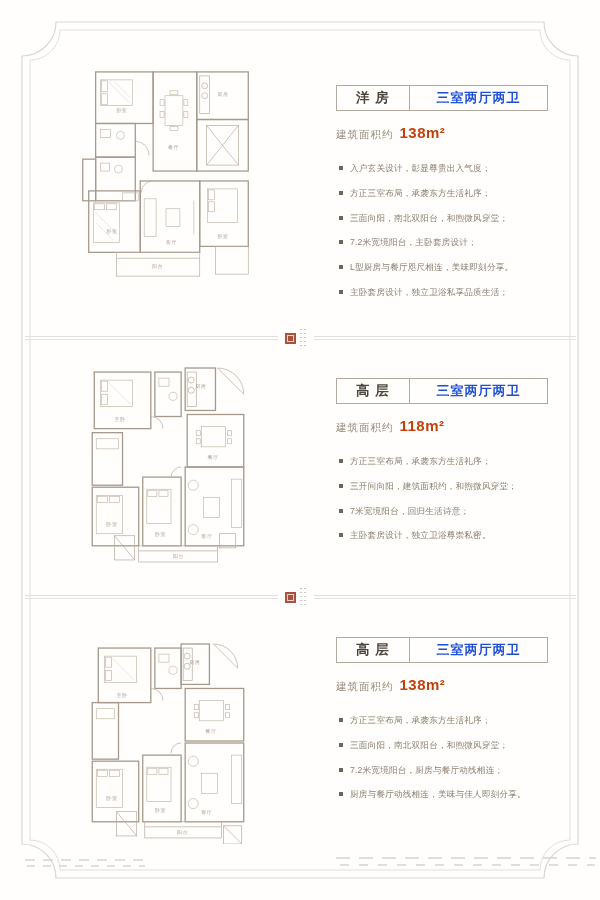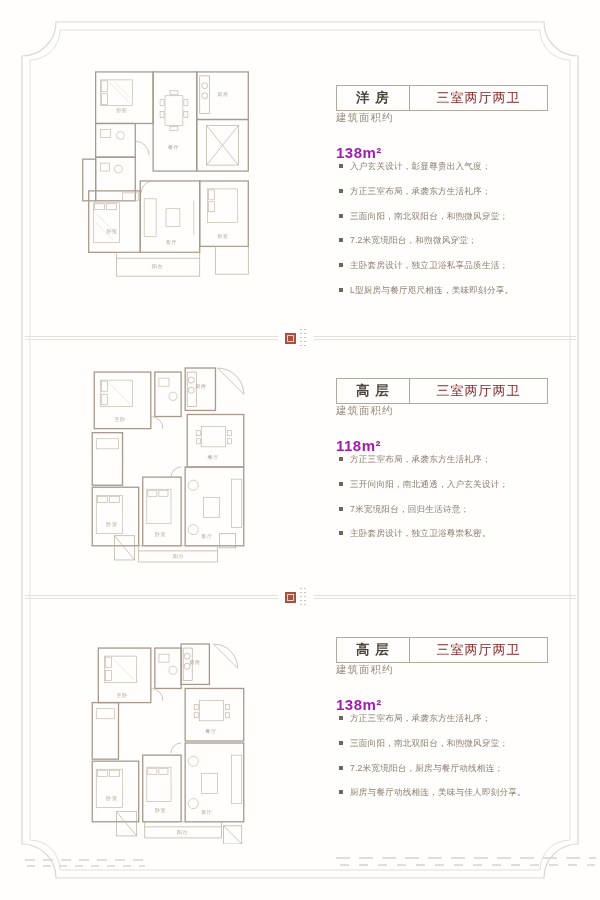--- a/index.html
+++ b/index.html
@@ -8,25 +8,25 @@
     font-family:"Liberation Sans","DejaVu Sans",sans-serif;overflow:hidden;
   }
   .frame-svg{position:absolute;left:0;top:0;width:600px;height:900px;pointer-events:none;}
 
   
   .textcol{position:absolute;left:336px;width:212px;}
   .typebox{display:flex;height:26px;border:1px solid #b3a89e;background:#fffefd;box-sizing:border-box;}
   .typebox .cell1{width:72px;border-right:1px solid #b3a89e;display:flex;align-items:center;justify-content:center;
     font-size:13.5px;font-weight:700;color:#4e453c;letter-spacing:1px;}
   .typebox .cell2{flex:1;display:flex;align-items:center;justify-content:center;
-    font-size:13px;font-weight:400;color:#7f1d1d;letter-spacing:1px;}
-  .area{display:flex;align-items:baseline;gap:19px;flex-direction:column;}
+    font-size:13px;font-weight:700;color:#1d4ed8;letter-spacing:1px;}
+  .area{margin-top:13px;display:flex;align-items:baseline;gap:6px;}
   .area .prefix{font-size:10.5px;color:#9a8c7c;letter-spacing:1px;}
-  .area .value{font-size:15px;font-weight:700;color:#a21caf;letter-spacing:.5px;}
-  .features{}
+  .area .value{font-size:15px;font-weight:700;color:#c2410c;letter-spacing:.5px;}
+  .features{margin-top:21px;}
   .feature{display:flex;align-items:flex-start;margin-bottom:14.5px;}
   .bullet{width:4px;height:4px;background:#71655a;margin:3px 7px 0 3px;flex:none;}
   .feature-text{font-size:8.6px;color:#8b7d6d;letter-spacing:.2px;line-height:1.2;}
 
   
   .divider{position:absolute;left:25px;right:24px;height:14px;display:flex;align-items:center;}
   .div-line{height:4px;border-top:1px solid #e3dfda;border-bottom:1px solid #e6e2dd;box-sizing:border-box;}
   .div-line.left{width:253px;}
   .div-line.right{flex:1;}
   .seal{width:11px;height:11px;background:#a8523e;margin:0 4px 0 7px;position:relative;flex:none;}
@@ -148,29 +148,29 @@
         <div class="feature">
           <span class="bullet"></span>
           <span class="feature-text">方正三室布局，承袭东方生活礼序；</span>
         </div>
         <div class="feature">
           <span class="bullet"></span>
           <span class="feature-text">三面向阳，南北双阳台，和煦微风穿堂；</span>
         </div>
         <div class="feature">
           <span class="bullet"></span>
-          <span class="feature-text">7.2米宽境阳台，和煦微风穿堂；</span>
+          <span class="feature-text">7.2米宽境阳台，主卧套房设计；</span>
+        </div>
+        <div class="feature">
+          <span class="bullet"></span>
+          <span class="feature-text">L型厨房与餐厅咫尺相连，美味即刻分享。</span>
         </div>
         <div class="feature">
           <span class="bullet"></span>
           <span class="feature-text">主卧套房设计，独立卫浴私享品质生活；</span>
-        </div>
-        <div class="feature">
-          <span class="bullet"></span>
-          <span class="feature-text">L型厨房与餐厅咫尺相连，美味即刻分享。</span>
         </div>
       </div>
   </div>
 
   <div class="divider" style="top:331px;">
     <div class="div-line left"></div>
     <div class="seal"></div>
     <div class="tinymarks">
         <span></span>
         <span></span>
@@ -247,21 +247,21 @@
       <span class="prefix">建筑面积约</span>
       <span class="value">118m²</span>
     </div>
     <div class="features">
         <div class="feature">
           <span class="bullet"></span>
           <span class="feature-text">方正三室布局，承袭东方生活礼序；</span>
         </div>
         <div class="feature">
           <span class="bullet"></span>
-          <span class="feature-text">三开间向阳，南北通透，入户玄关设计；</span>
+          <span class="feature-text">三开间向阳，建筑面积约，和煦微风穿堂；</span>
         </div>
         <div class="feature">
           <span class="bullet"></span>
           <span class="feature-text">7米宽境阳台，回归生活诗意；</span>
         </div>
         <div class="feature">
           <span class="bullet"></span>
           <span class="feature-text">主卧套房设计，独立卫浴尊崇私密。</span>
         </div>
       </div>

